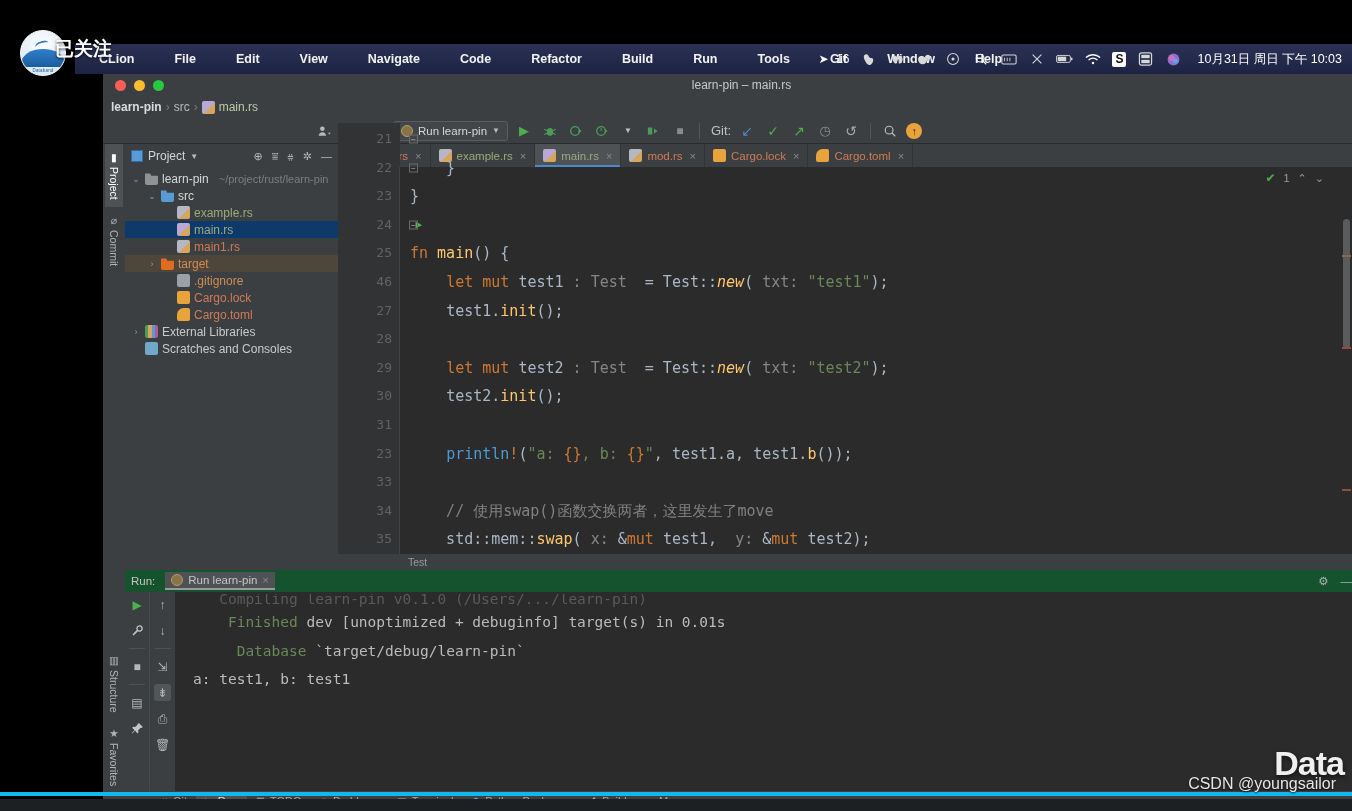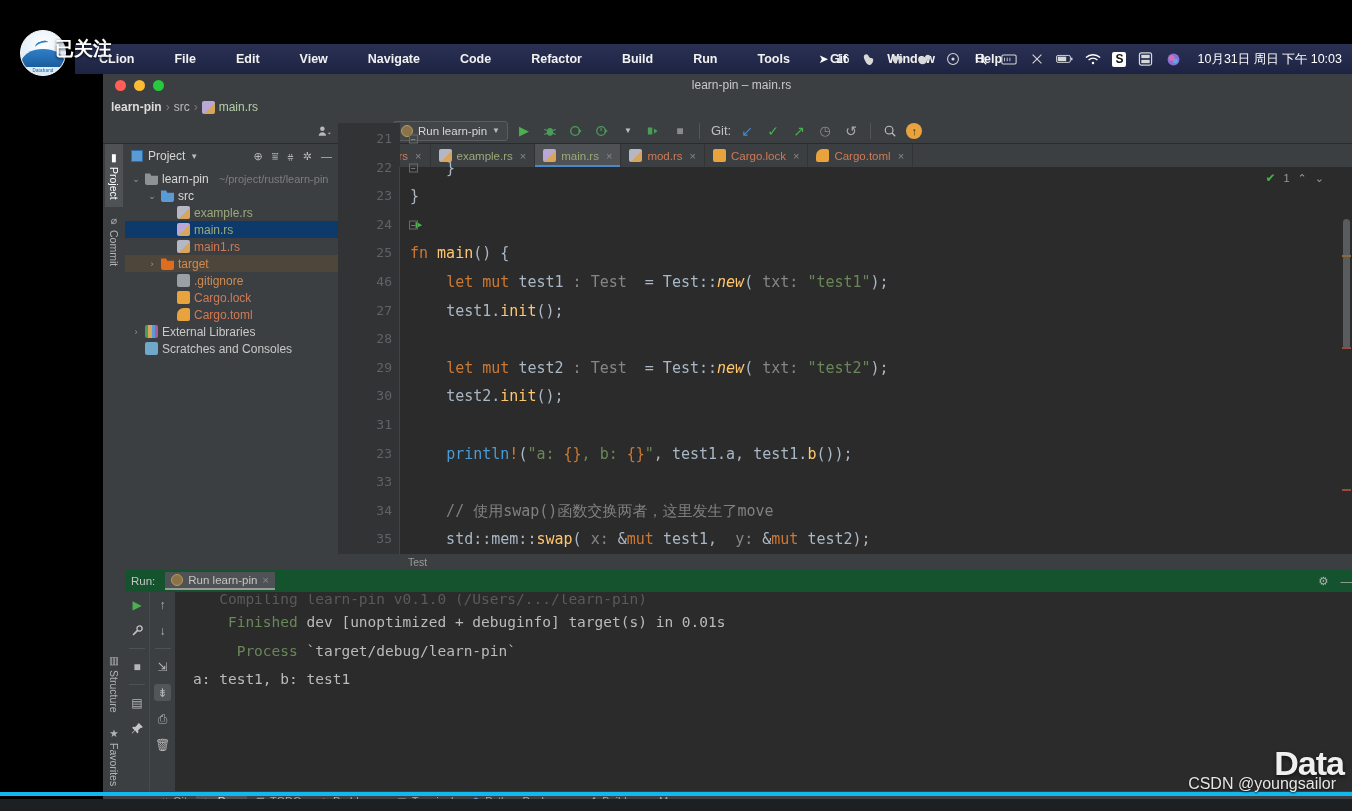--- a/index.html
+++ b/index.html
@@ -667,21 +667,21 @@
               <span class="rr-sep"></span>
               <span class="rr-ico">⇲</span>
               <span class="rr-ico sel">⇟</span>
               <span class="rr-ico">⎙</span>
               <span class="rr-ico">🗑</span>
             </div>
 
             <div class="console" id="console">
                 <div class="co cut" style="height: 14px; line-height: 10px; overflow: hidden;">   Compiling learn-pin v0.1.0 (/Users/.../learn-pin)</div>
                 <div class="co"><span class="ok">    Finished</span><span> dev [unoptimized + debuginfo] target(s) in 0.01s</span></div>
-                <div class="co"><span class="ok">     Process</span><span> `target/debug/learn-pin`</span></div>
+                <div class="co"><span class="ok">     Database</span><span> `target/debug/learn-pin`</span></div>
                 <div class="co">a: test1, b: test1</div>
                 <div class="co"> </div>
               </div>
           </div>
         </div>
 
         <div class="bottom-bar" id="bottombar">
             <div class="bb">
               <span class="ic">⑂</span>
               <span>Git</span>

